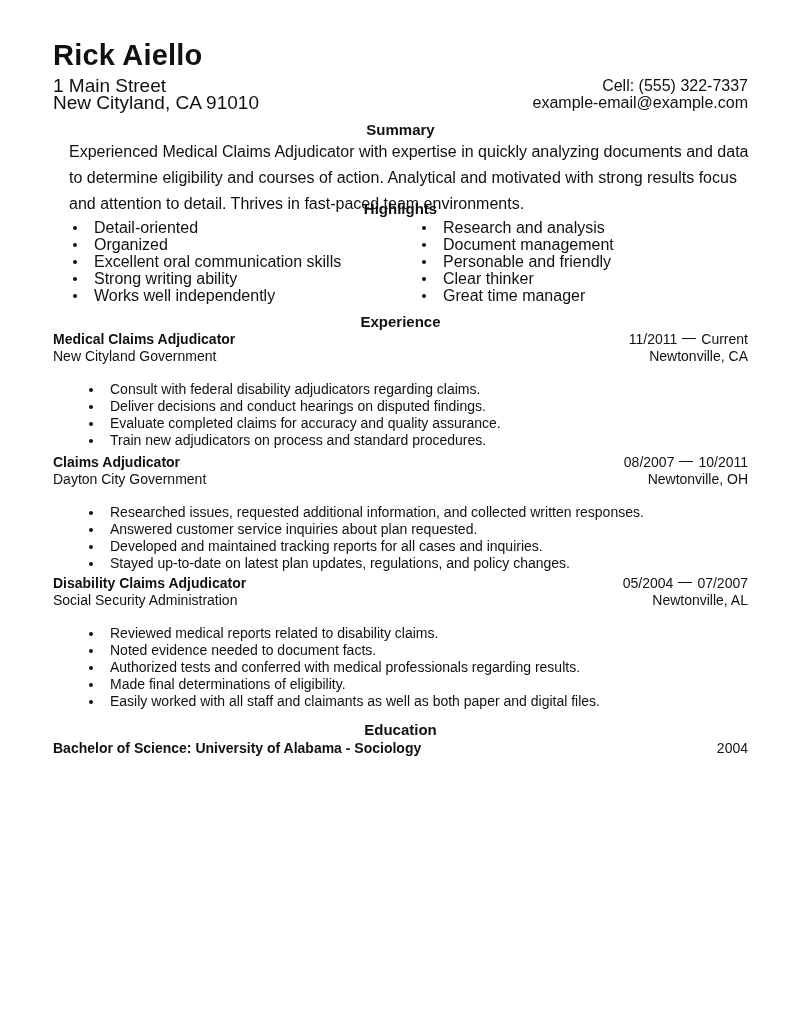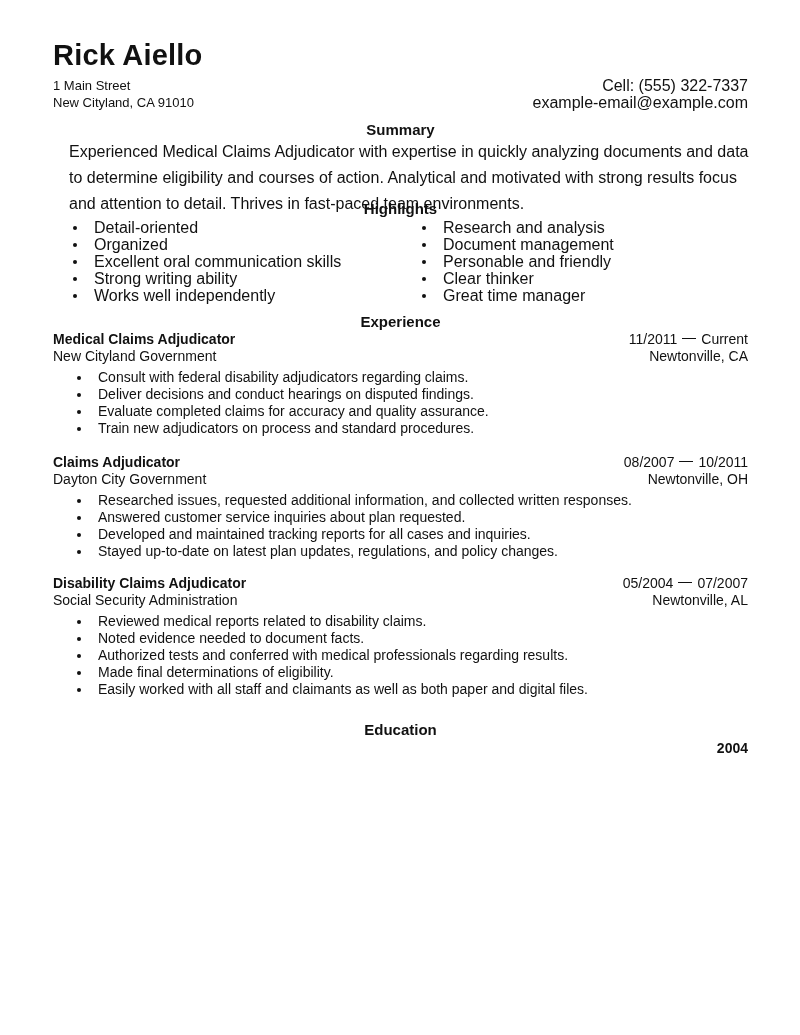--- a/index.html
+++ b/index.html
@@ -5,50 +5,50 @@
   html, body { margin: 0; padding: 0; background: #ffffff; }
   body {
     width: 800px; height: 1035px; position: relative; overflow: hidden;
     font-family: "Liberation Sans", sans-serif; color: #111111;
   }
   .page { position: absolute; left: 53px; top: 0; width: 695px; }
   .name {
     position: absolute; left: 0; top: 38px;
     font-size: 29px; font-weight: bold; line-height: 34px; letter-spacing: 0.2px;
   }
-  .contact-left { position: absolute; left: 0; top: 77px; font-size: 13px; line-height: 17px; }
+  .contact-left { position: absolute; left: 0; top: 77px; font-size: 19px; line-height: 17px; }
   .contact-right { position: absolute; right: 0; top: 77px; font-size: 16px; line-height: 17px; text-align: right; }
   .section-title {
     position: absolute; left: 0; width: 695px; text-align: center;
     font-size: 15px; font-weight: bold; line-height: 18px;
   }
   .summary-text {
     position: absolute; left: 16px; top: 139px; width: 695px;
     font-size: 16px; line-height: 26px;
   }
   .hl-col { position: absolute; top: 219px; font-size: 16px; line-height: 17px; }
   .hl-col .li { position: relative; padding-left: 41px; white-space: nowrap; }
   .hl-col .li::before {
     content: ""; position: absolute; left: 20px; top: 7px;
     width: 4px; height: 4px; border-radius: 50%; background: #111;
   }
   .job { position: absolute; left: 0; width: 695px; font-size: 14px; line-height: 17px; }
   .job .row { position: relative; height: 17px; }
   .job .title { font-weight: bold; }
   .job .right { position: absolute; right: 0; top: 0; text-align: right; white-space: nowrap; }
-  .job .bullets { margin: 4px; padding: 0; list-style: none; }
+  .job .bullets { margin: 16px; padding: 0; list-style: none; }
   .job .bullets .li { position: relative; padding-left: 41px; white-space: nowrap; }
   .job .bullets .li::before {
     content: ""; position: absolute; left: 20px; top: 7px;
     width: 4px; height: 4px; border-radius: 50%; background: #111;
   }
   .dash { display: inline-block; width: 14px; height: 1px; background: #111; vertical-align: middle; margin: 0 5px 3px 5px; }
   .edu { position: absolute; left: 0; top: 740px; width: 695px; font-size: 14px; line-height: 17px; }
   .edu .row { position: relative; height: 17px; font-weight: bold; }
-  .edu .right { position: absolute; right: 0; top: 0; font-weight: bold; }
+  .edu .right { position: absolute; right: 0; top: 0; font-weight: normal; }
 </style>
 </head>
 <body>
 
 <div class="page">
 
   <div class="name">Rick Aiello</div>
 
   <div class="contact-left">
     <div>1 Main Street</div>
@@ -128,17 +128,18 @@
       <div class="li">Noted evidence needed to document facts.</div>
       <div class="li">Authorized tests and conferred with medical professionals regarding results.</div>
       <div class="li">Made final determinations of eligibility.</div>
       <div class="li">Easily worked with all staff and claimants as well as both paper and digital files.</div>
     </div>
   </div>
 
   <div class="section-title" style="top:721px">Education</div>
   <div class="edu">
     <div class="row">
+      <span>Bachelor of Science: University of Alabama - Sociology</span>
       <span class="right">2004</span>
     </div>
   </div>
 
 </div>
 
 </body></html>

